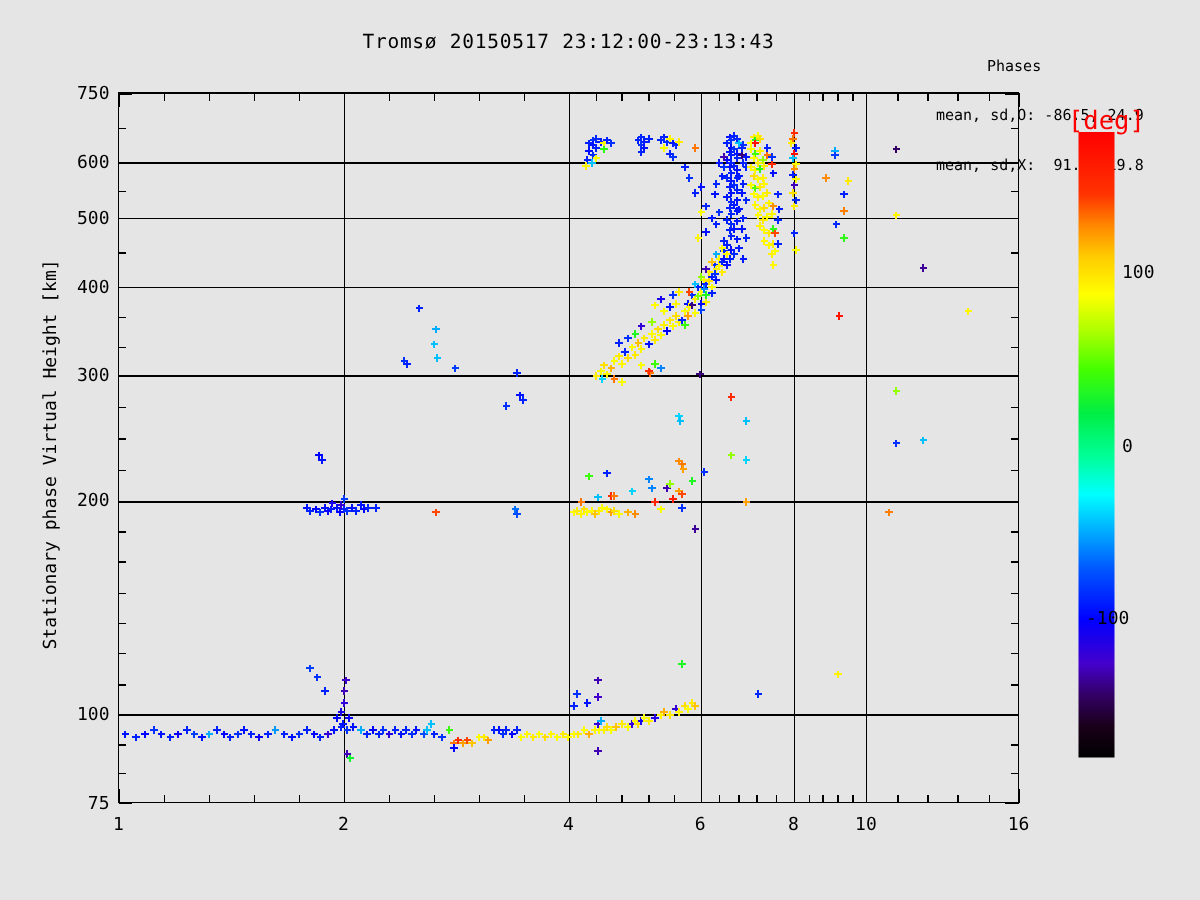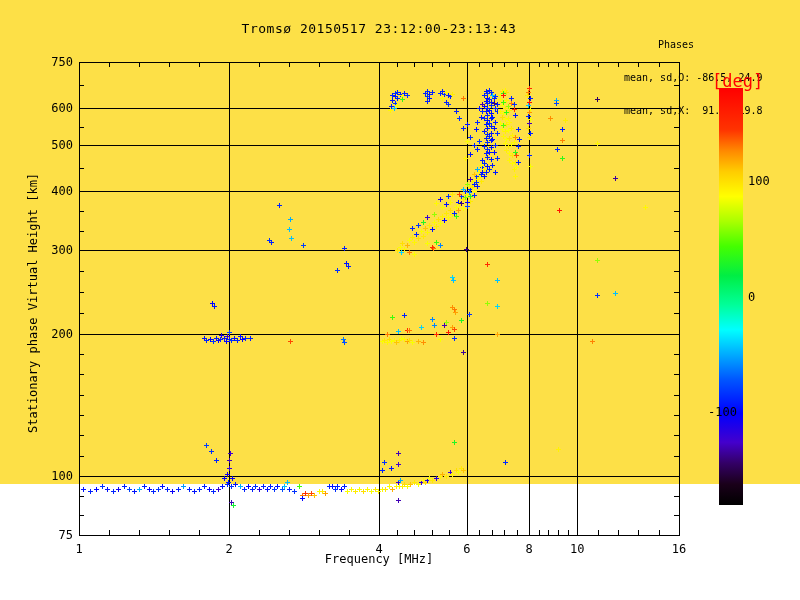--- a/index.html
+++ b/index.html
@@ -1,18 +1,18 @@
 <!DOCTYPE html>
 <html><head>
 <meta charset="utf-8">
 <style>
   * { margin:0; padding:0; box-sizing:border-box; }
   html,body { width:800px; height:600px; background:#ffffff; overflow:hidden;
               font-family:"DejaVu Sans Mono","Liberation Mono",monospace; color:#000; }
-  .screen { position:relative; width:800px; height:484px; background:#fde047; }
+  .screen { position:relative; width:800px; height:600px; background:#e5e5e5; }
   .title-block { position:absolute; left:79px; top:22px; width:600px; text-align:center;
                  font-size:13px; line-height:13px; letter-spacing:0.5px; }
   .phases { position:absolute; left:612px; top:17px; font-size:10px; line-height:11px; white-space:pre;margin-left:12px; }
   .phases .heading { padding-left:34px; }
   .deg-label { position:absolute; left:712px; top:71px; font-size:17px; color:#ff0000; }
   .colorbar { position:absolute; left:719px; top:88px; width:24px; height:417px; }
   .cbar-tick { position:absolute; font-size:12px; line-height:14px; }
   .xaxis-title { position:absolute; left:79px; top:552px; width:600px; text-align:center; font-size:12px; }
   .yaxis-title { position:absolute; left:26px; top:138px; height:330px; font-size:12px;
                  writing-mode:vertical-rl; transform:rotate(180deg); text-align:center; }
@@ -661,24 +661,23 @@
         <path d="M595 99.5h5M597.5 97v5" stroke="rgb(50,0,98)" stroke-width="1.4" fill="none"></path>
         <path d="M548 118.5h5M550.5 116v5" stroke="rgb(255,140,0)" stroke-width="1.4" fill="none"></path>
         <path d="M563 120.5h5M565.5 118v5" stroke="rgb(255,235,0)" stroke-width="1.4" fill="none"></path>
         <path d="M560 129.5h5M562.5 127v5" stroke="rgb(0,32,255)" stroke-width="1.4" fill="none"></path>
         <path d="M560 140.5h5M562.5 138v5" stroke="rgb(255,127,0)" stroke-width="1.4" fill="none"></path>
         <path d="M595 143.5h5M597.5 141v5" stroke="rgb(255,247,0)" stroke-width="1.4" fill="none"></path>
         <path d="M555 149.5h5M557.5 147v5" stroke="rgb(0,38,255)" stroke-width="1.4" fill="none"></path>
         <path d="M560 158.5h5M562.5 156v5" stroke="rgb(46,249,22)" stroke-width="1.4" fill="none"></path>
       </svg></div>
 
-  <div class="xaxis-title">Frequency [MHz]</div>
   <div class="yaxis-title">Stationary phase Virtual Height [km]</div>
 
   <div class="deg-label" style="color: rgb(255, 0, 0);">[deg]</div>
   <div class="colorbar" id="cbar" style="background: linear-gradient(to top, rgb(0, 0, 0) 0%, rgb(26, 0, 26) 5%, rgb(51, 0, 102) 10%, rgb(68, 0, 204) 15%, rgb(0, 0, 255) 22%, rgb(0, 85, 255) 30%, rgb(0, 170, 255) 36%, rgb(0, 255, 255) 42%, rgb(0, 255, 153) 48%, rgb(0, 238, 68) 55%, rgb(68, 255, 0) 62%, rgb(170, 255, 0) 68%, rgb(255, 255, 0) 74%, rgb(255, 204, 0) 80%, rgb(255, 136, 0) 85%, rgb(255, 51, 0) 90%, rgb(255, 0, 0) 100%);"></div>
   <div id="cbar-ticks">
       <div class="cbar-tick" style="left: 748px; top: 173.667px;">100</div>
       <div class="cbar-tick" style="left: 748px; top: 289.5px;">0</div>
-      <div class="cbar-tick" style="left: 708px; top: 405.333px;">-100</div>
+      <div class="cbar-tick" style="left: 724px; top: 405.333px;">-100</div>
     </div>
 
 </div>
 
 </body></html>

